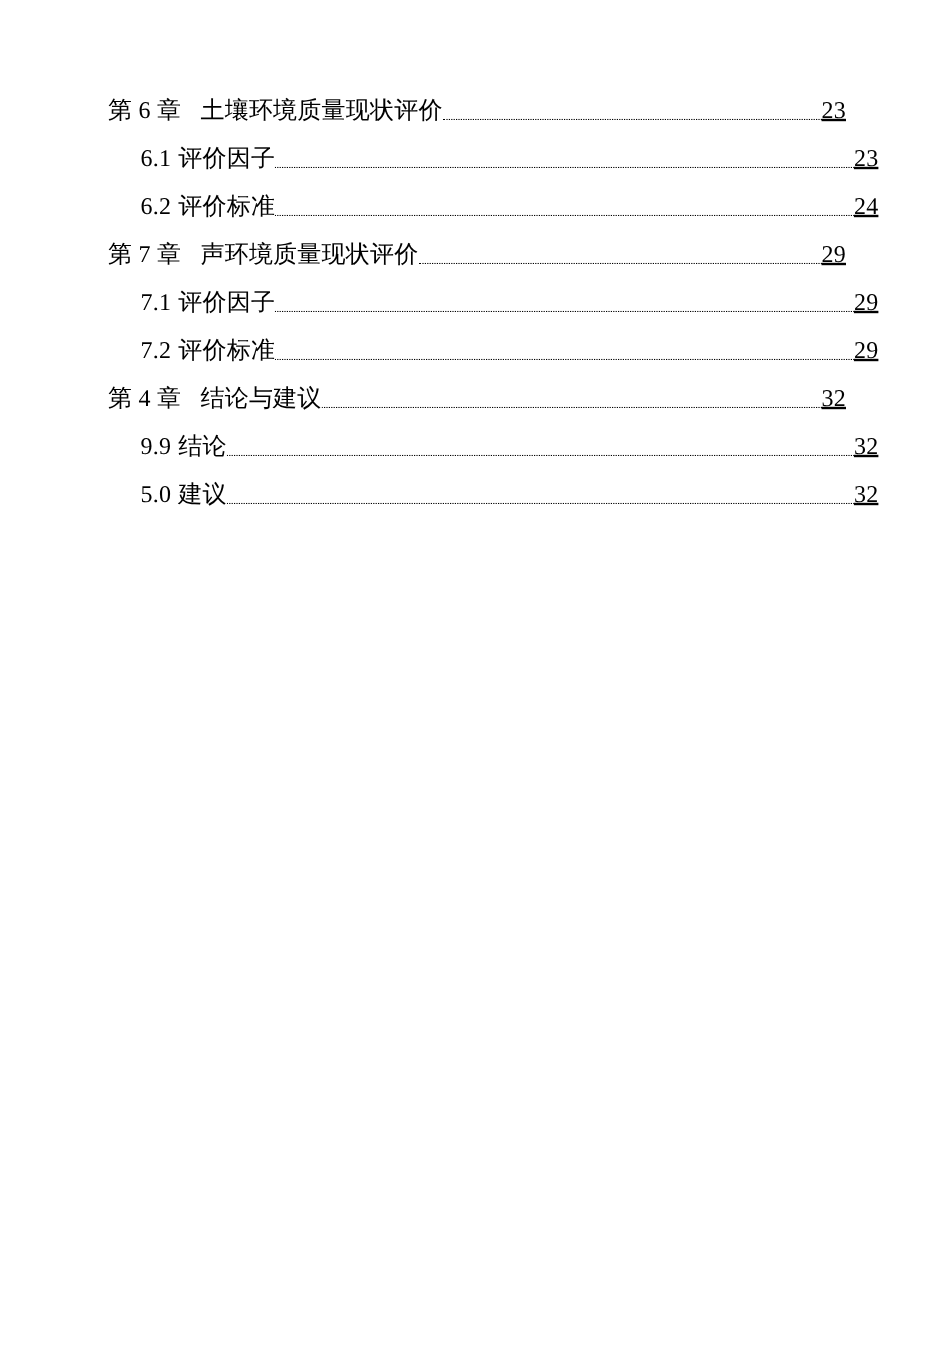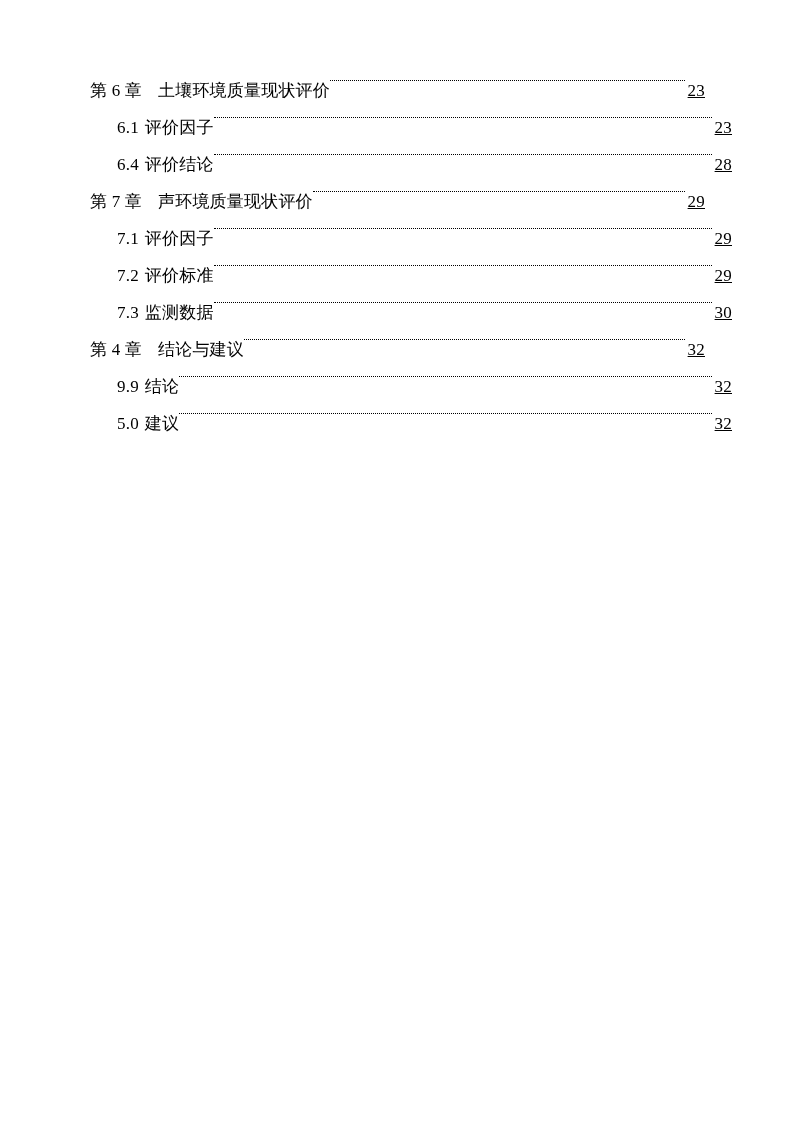--- a/index.html
+++ b/index.html
@@ -17,23 +17,23 @@
     font-family: "Liberation Serif", "DejaVu Serif", serif;
   }
   .toc {
     position: absolute;
     left: 90px;
     top: 82px;
     width: 615px;
   }
   .toc-entry {
     display: flex;
-    align-items: flex-start;
+    align-items: flex-end;
     width: 100%;
-    font-size: 17px;
+    font-size: 20px;
     color: #000000;
     line-height: 1.0;
     white-space: nowrap;
   }
   .toc-entry.level1 {
     margin-bottom: 20px;
     padding-left: 0px;
   }
   .toc-entry.level2 {
     margin-bottom: 20px;
@@ -81,43 +81,38 @@
         <span class="entry-label"><span class="chap-num">第 6 章</span><span class="chap-gap">&nbsp;</span><span class="chap-title">土壤环境质量现状评价</span></span>
         <span class="dots"></span>
         <span class="page-num">23</span>
       </div>
       <div class="toc-entry level2">
         <span class="entry-label"><span class="chap-num">6.1</span><span class="chap-gap" style="width: 6px;"></span><span class="chap-title">评价因子</span></span>
         <span class="dots"></span>
         <span class="page-num">23</span>
       </div>
       <div class="toc-entry level2">
-        <span class="entry-label"><span class="chap-num">6.4</span><span class="chap-gap" style="width: 6px;"></span><span class="chap-title">评价结论</span></span>
+        <span class="entry-label"><span class="chap-num">6.2</span><span class="chap-gap" style="width: 6px;"></span><span class="chap-title">评价标准</span></span>
         <span class="dots"></span>
-        <span class="page-num">28</span>
+        <span class="page-num">24</span>
       </div>
       <div class="toc-entry level1">
         <span class="entry-label"><span class="chap-num">第 7 章</span><span class="chap-gap">&nbsp;</span><span class="chap-title">声环境质量现状评价</span></span>
         <span class="dots"></span>
         <span class="page-num">29</span>
       </div>
       <div class="toc-entry level2">
         <span class="entry-label"><span class="chap-num">7.1</span><span class="chap-gap" style="width: 6px;"></span><span class="chap-title">评价因子</span></span>
         <span class="dots"></span>
         <span class="page-num">29</span>
       </div>
       <div class="toc-entry level2">
         <span class="entry-label"><span class="chap-num">7.2</span><span class="chap-gap" style="width: 6px;"></span><span class="chap-title">评价标准</span></span>
         <span class="dots"></span>
         <span class="page-num">29</span>
-      </div>
-      <div class="toc-entry level2">
-        <span class="entry-label"><span class="chap-num">7.3</span><span class="chap-gap" style="width: 6px;"></span><span class="chap-title">监测数据</span></span>
-        <span class="dots"></span>
-        <span class="page-num">30</span>
       </div>
       <div class="toc-entry level1">
         <span class="entry-label"><span class="chap-num">第 4 章</span><span class="chap-gap">&nbsp;</span><span class="chap-title">结论与建议</span></span>
         <span class="dots"></span>
         <span class="page-num">32</span>
       </div>
       <div class="toc-entry level2">
         <span class="entry-label"><span class="chap-num">9.9</span><span class="chap-gap" style="width: 6px;"></span><span class="chap-title">结论</span></span>
         <span class="dots"></span>
         <span class="page-num">32</span>

